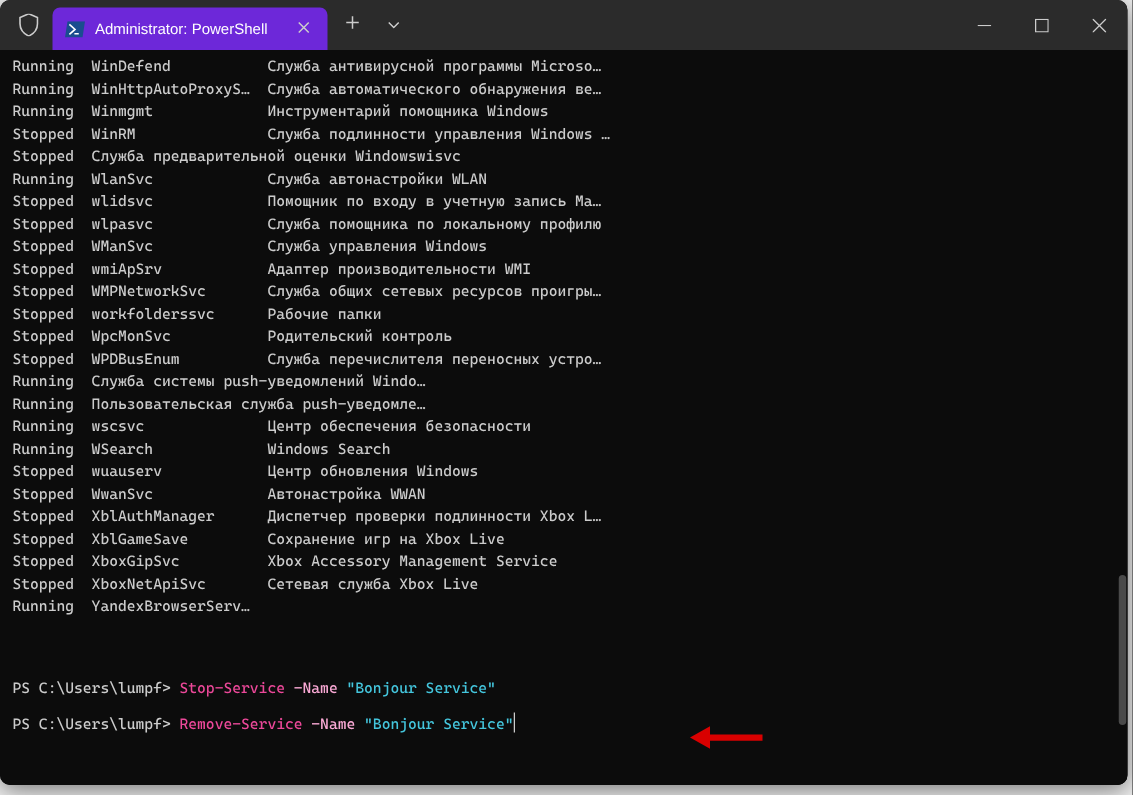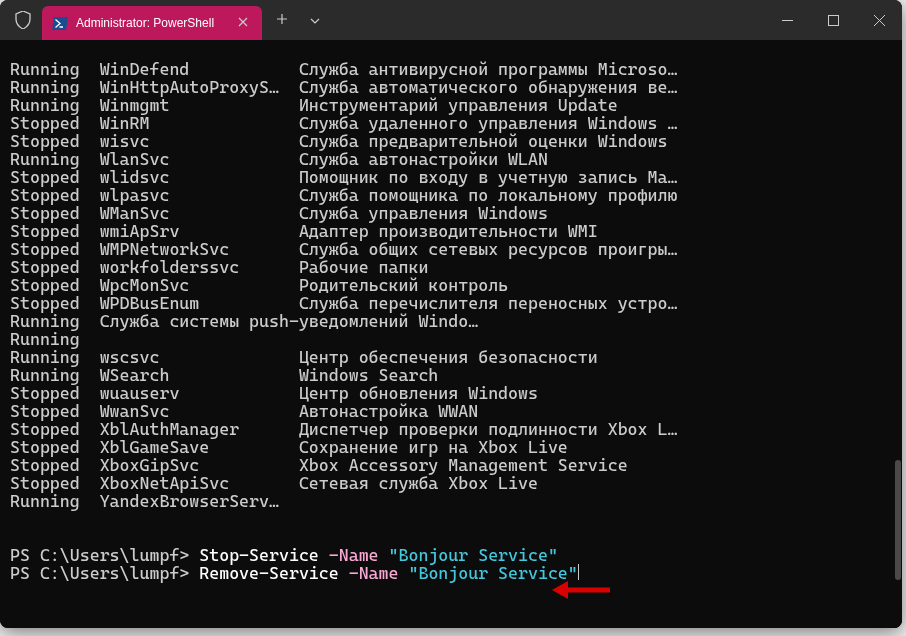--- a/index.html
+++ b/index.html
@@ -34,21 +34,21 @@
       height: 20px;
       margin-left: 14px;
       display: flex;
       align-items: center;
       justify-content: center;
     }
     .tab {
       height: 34px;
       margin-top: 6px;
       margin-left: 10px;
-      background: #be185d;
+      background: #6d28d9;
       border-radius: 6px 6px 0 0;
       display: flex;
       align-items: center;
       padding: 0 10px;
       min-width: 220px;
     }
     .tab-icon {
       width: 16px;
       height: 16px;
       margin-right: 8px;
@@ -92,39 +92,40 @@
       height: 40px;
       display: flex;
       align-items: center;
       justify-content: center;
       color: #cccccc;
       cursor: pointer;
     }
     .terminal {
       flex: 1;
       background: #0c0c0c;
-      padding: 20px 10px;
+      padding: 4px 10px;
       font-family: "Cascadia Mono", "Consolas", monospace;
-      font-size: 17px;
+      font-size: 12px;
       line-height: 18px;
       color: #cccccc;
       overflow: hidden;
       position: relative;
     }
     .service-row {
       display: flex;
       white-space: pre;
     }
     .blank-line { height: 18px; }
     .prompt-line {
       display: flex;
       white-space: pre;
+      margin-top: 11px;
     }
     .ps-path { color: #cccccc; }
-    .ps-cmd { color: #ffffff; }
+    .ps-cmd { color: #ec4899; }
     .ps-param { color: #f9a8d4; }
     .ps-str { color: #44c6dd; }
     .cursor {
       display: inline-block;
       width: 1px;
       height: 16px;
       background: #cccccc;
       vertical-align: middle;
     }
     .arrow-annotation {
@@ -199,34 +200,34 @@
         <svg width="11" height="11" viewBox="0 0 11 11">
             <path d="M0 0 L11 11 M11 0 L0 11" stroke="#cccccc" stroke-width="1"></path>
           </svg>
       </div>
     </div>
   </div>
 
   <div class="terminal" id="terminal-body">
       <div class="service-row"><span>Running  </span><span>WinDefend           </span><span>Служба антивирусной программы Microso…</span></div>
       <div class="service-row"><span>Running  </span><span>WinHttpAutoProxyS…  </span><span>Служба автоматического обнаружения ве…</span></div>
-      <div class="service-row"><span>Running  </span><span>Winmgmt             </span><span>Инструментарий управления Update</span></div>
-      <div class="service-row"><span>Stopped  </span><span>WinRM               </span><span>Служба удаленного управления Windows …</span></div>
-      <div class="service-row"><span>Stopped  </span><span>wisvc               </span><span>Служба предварительной оценки Windows</span></div>
+      <div class="service-row"><span>Running  </span><span>Winmgmt             </span><span>Инструментарий помощника Windows</span></div>
+      <div class="service-row"><span>Stopped  </span><span>WinRM               </span><span>Служба подлинности управления Windows …</span></div>
+      <div class="service-row"><span>Stopped  </span><span>Служба предварительной оценки Windows</span><span>wisvc               </span></div>
       <div class="service-row"><span>Running  </span><span>WlanSvc             </span><span>Служба автонастройки WLAN</span></div>
       <div class="service-row"><span>Stopped  </span><span>wlidsvc             </span><span>Помощник по входу в учетную запись Ma…</span></div>
       <div class="service-row"><span>Stopped  </span><span>wlpasvc             </span><span>Служба помощника по локальному профилю</span></div>
       <div class="service-row"><span>Stopped  </span><span>WManSvc             </span><span>Служба управления Windows</span></div>
       <div class="service-row"><span>Stopped  </span><span>wmiApSrv            </span><span>Адаптер производительности WMI</span></div>
       <div class="service-row"><span>Stopped  </span><span>WMPNetworkSvc       </span><span>Служба общих сетевых ресурсов проигры…</span></div>
       <div class="service-row"><span>Stopped  </span><span>workfolderssvc      </span><span>Рабочие папки</span></div>
       <div class="service-row"><span>Stopped  </span><span>WpcMonSvc           </span><span>Родительский контроль</span></div>
       <div class="service-row"><span>Stopped  </span><span>WPDBusEnum          </span><span>Служба перечислителя переносных устро…</span></div>
       <div class="service-row"><span>Running  </span><span>Служба системы push-уведомлений Windo…</span></div>
-      <div class="service-row"><span>Running  </span></div>
+      <div class="service-row"><span>Running  </span><span>Пользовательская служба push-уведомле…</span></div>
       <div class="service-row"><span>Running  </span><span>wscsvc              </span><span>Центр обеспечения безопасности</span></div>
       <div class="service-row"><span>Running  </span><span>WSearch             </span><span>Windows Search</span></div>
       <div class="service-row"><span>Stopped  </span><span>wuauserv            </span><span>Центр обновления Windows</span></div>
       <div class="service-row"><span>Stopped  </span><span>WwanSvc             </span><span>Автонастройка WWAN</span></div>
       <div class="service-row"><span>Stopped  </span><span>XblAuthManager      </span><span>Диспетчер проверки подлинности Xbox L…</span></div>
       <div class="service-row"><span>Stopped  </span><span>XblGameSave         </span><span>Сохранение игр на Xbox Live</span></div>
       <div class="service-row"><span>Stopped  </span><span>XboxGipSvc          </span><span>Xbox Accessory Management Service</span></div>
       <div class="service-row"><span>Stopped  </span><span>XboxNetApiSvc       </span><span>Сетевая служба Xbox Live</span></div>
       <div class="service-row"><span>Running  </span><span>YandexBrowserServ…  </span></div>
       <div class="blank-line"></div>

